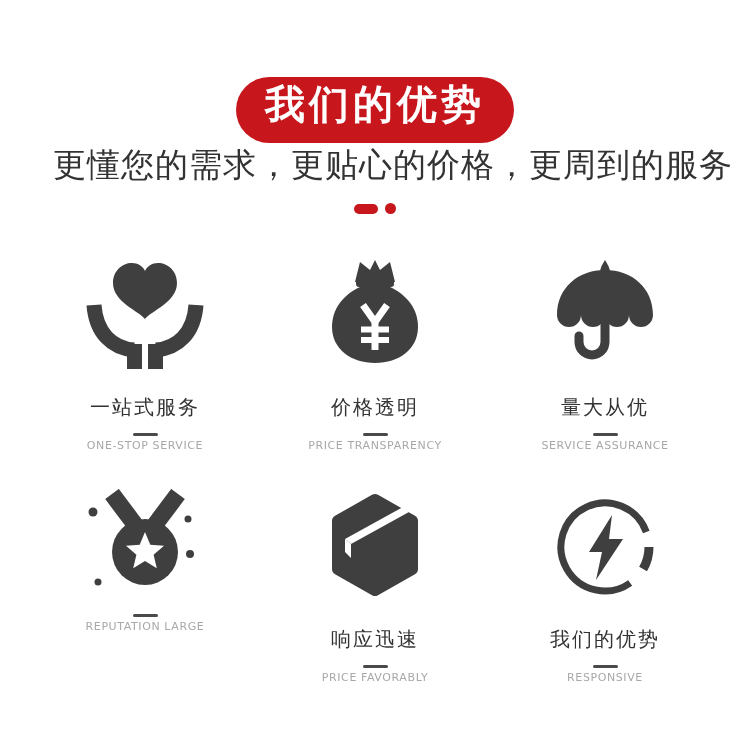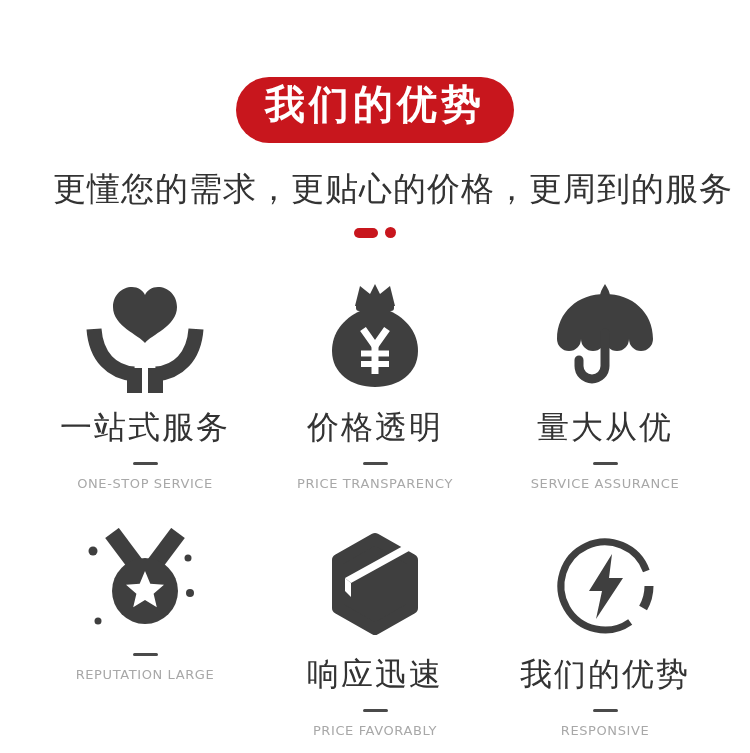--- a/index.html
+++ b/index.html
@@ -14,38 +14,38 @@
     width:750px;height:753px;background:#ffffff;margin:0 auto;
     font-family:"DejaVu Sans","Liberation Sans",sans-serif;
     position:relative;overflow:hidden;
   }
   .banner{
     margin:77px auto 0;width:278px;height:66px;background:var(--red);
     border-radius:33px;display:flex;align-items:flex-start;justify-content:center;
   }
   .banner-text{color:#ffffff;font-size:40px;font-weight:bold;letter-spacing:4px;}
   .subtitle{
-    margin-top:24px;text-align:center;font-size:33px;color:var(--title);
+    text-align:center;font-size:33px;color:var(--title);
     letter-spacing:1px;white-space:nowrap;padding-left:36px;
   }
   .divider{margin-top:15px;display:flex;justify-content:center;align-items:center;gap:7px;}
   .divider-dash{width:24px;height:10px;background:var(--red);border-radius:5px;}
   .divider-dot{width:11px;height:11px;background:var(--red);border-radius:50%;}
   .grid{
     margin-top:42px;padding:0 30px;
     display:grid;grid-template-columns:repeat(3,1fr);row-gap:36px;
   }
   .feature{display:flex;flex-direction:column;align-items:center;}
   .icon-box{height:114px;display:flex;align-items:center;justify-content:center;}
   .icon-box svg{display:block;}
   .ic{fill:var(--icon);}
   .ic-stroke{stroke:var(--icon);fill:none;}
-  .f-title{margin-top:12px;font-size:32px;color:var(--title);letter-spacing:2px;white-space:nowrap;}
+  .f-title{margin-top:24px;font-size:20px;color:var(--title);letter-spacing:2px;white-space:nowrap;}
   .f-dash{margin-top:12px;width:25px;height:3px;background:#4a4a4a;border-radius:2px;}
-  .f-caption{margin-top:11px;font-size:13px;color:var(--caption);letter-spacing:.6px;white-space:nowrap;}
+  .f-caption{margin-top:3px;font-size:11px;color:var(--caption);letter-spacing:.6px;white-space:nowrap;}
 </style>
 </head>
 <body>
 
 <div class="page">
 
   <div class="banner">
     <span class="banner-text">我们的优势</span>
   </div>
 

